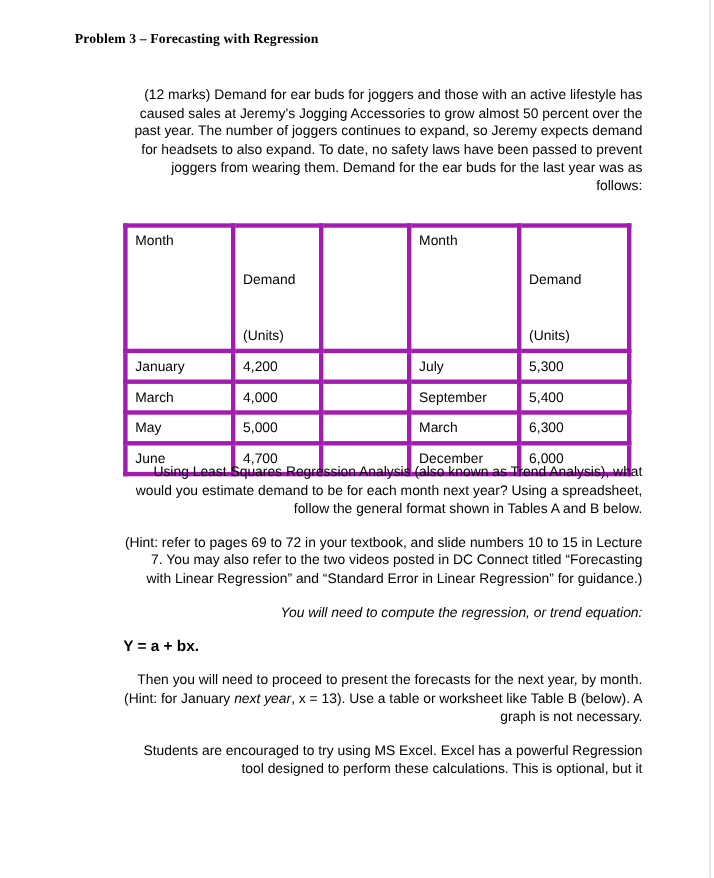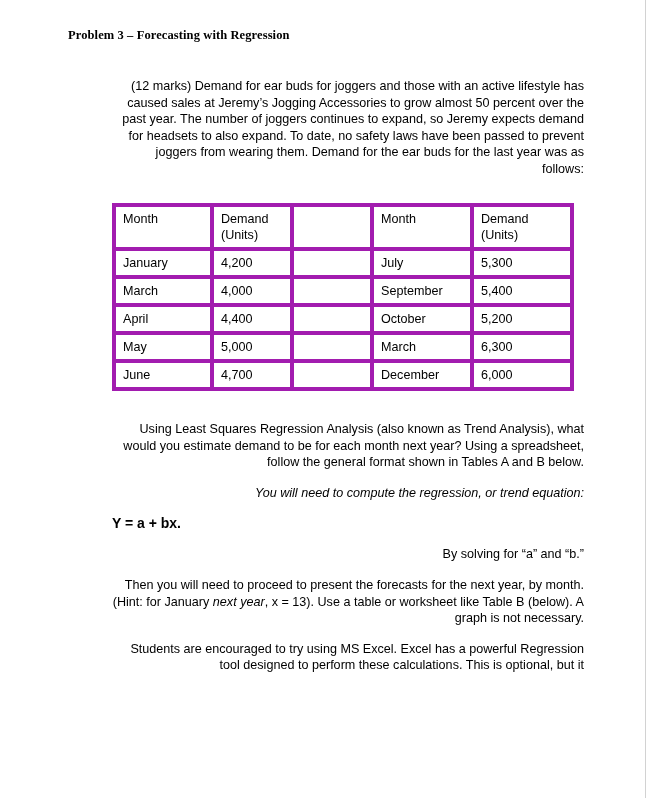--- a/index.html
+++ b/index.html
@@ -99,21 +99,21 @@
   }
   .demand-table tr.header-row td {
     height: 32px;
   }
   .col-month-a { width: 98px; }
   .col-demand-a { width: 80px; }
   .col-gap { width: 80px; border-top: 1px solid #000; }
   .col-month-b { width: 100px; }
   .col-demand-b { width: 100px; }
 
-  .cell-two-line span { display: block; }
+  .cell-two-line span { display: block; margin-top: 35px; }
 
   em.ital { font-style: italic; }
 </style>
 </head>
 <body>
 
 <div class="doc">
 
   <div class="heading">Problem 3 – Forecasting with Regression</div>
 
@@ -152,52 +152,45 @@
         <td>5,300</td>
       </tr>
       <tr>
         <td>March</td>
         <td>4,000</td>
         <td></td>
         <td>September</td>
         <td>5,400</td>
       </tr>
       <tr>
-        <td>April</td>
-        <td>4,400</td>
-        <td></td>
-        <td>October</td>
-        <td>5,200</td>
-      </tr>
-      <tr>
         <td>May</td>
         <td>5,000</td>
         <td></td>
         <td>March</td>
         <td>6,300</td>
       </tr>
       <tr>
         <td>June</td>
         <td>4,700</td>
         <td></td>
         <td>December</td>
         <td>6,000</td>
       </tr>
     </tbody>
   </table>
 
   <div class="body-block after-table">
     <p class="para">Using Least Squares Regression Analysis (also known as Trend Analysis), what would you estimate demand to be for each month next year? Using a spreadsheet, follow the general format shown in Tables A and B below.</p>
 
+    <p class="para">(Hint: refer to pages 69 to 72 in your textbook, and slide numbers 10 to 15 in Lecture 7. You may also refer to the two videos posted in DC Connect titled “Forecasting with Linear Regression” and “Standard Error in Linear Regression” for guidance.)</p>
 
     <p class="para tight">You will need to compute the regression, or trend equation:</p>
 
     <p class="eq">Y = a + bx.</p>
 
-    <p class="para">By solving for “a” and “b.”</p>
 
     <p class="para"><span>Then you will need to proceed to present the forecasts for the next year, by month. (Hint: for January </span><em class="ital">next year</em><span>, x = 13). Use a table or worksheet like Table B (below). A graph is not necessary.</span></p>
 
     <p class="para">Students are encouraged to try using MS Excel. Excel has a powerful Regression tool designed to perform these calculations. This is optional, but it</p>
   </div>
 
 </div>
 
 <div class="page-edge-rule"></div>
 

